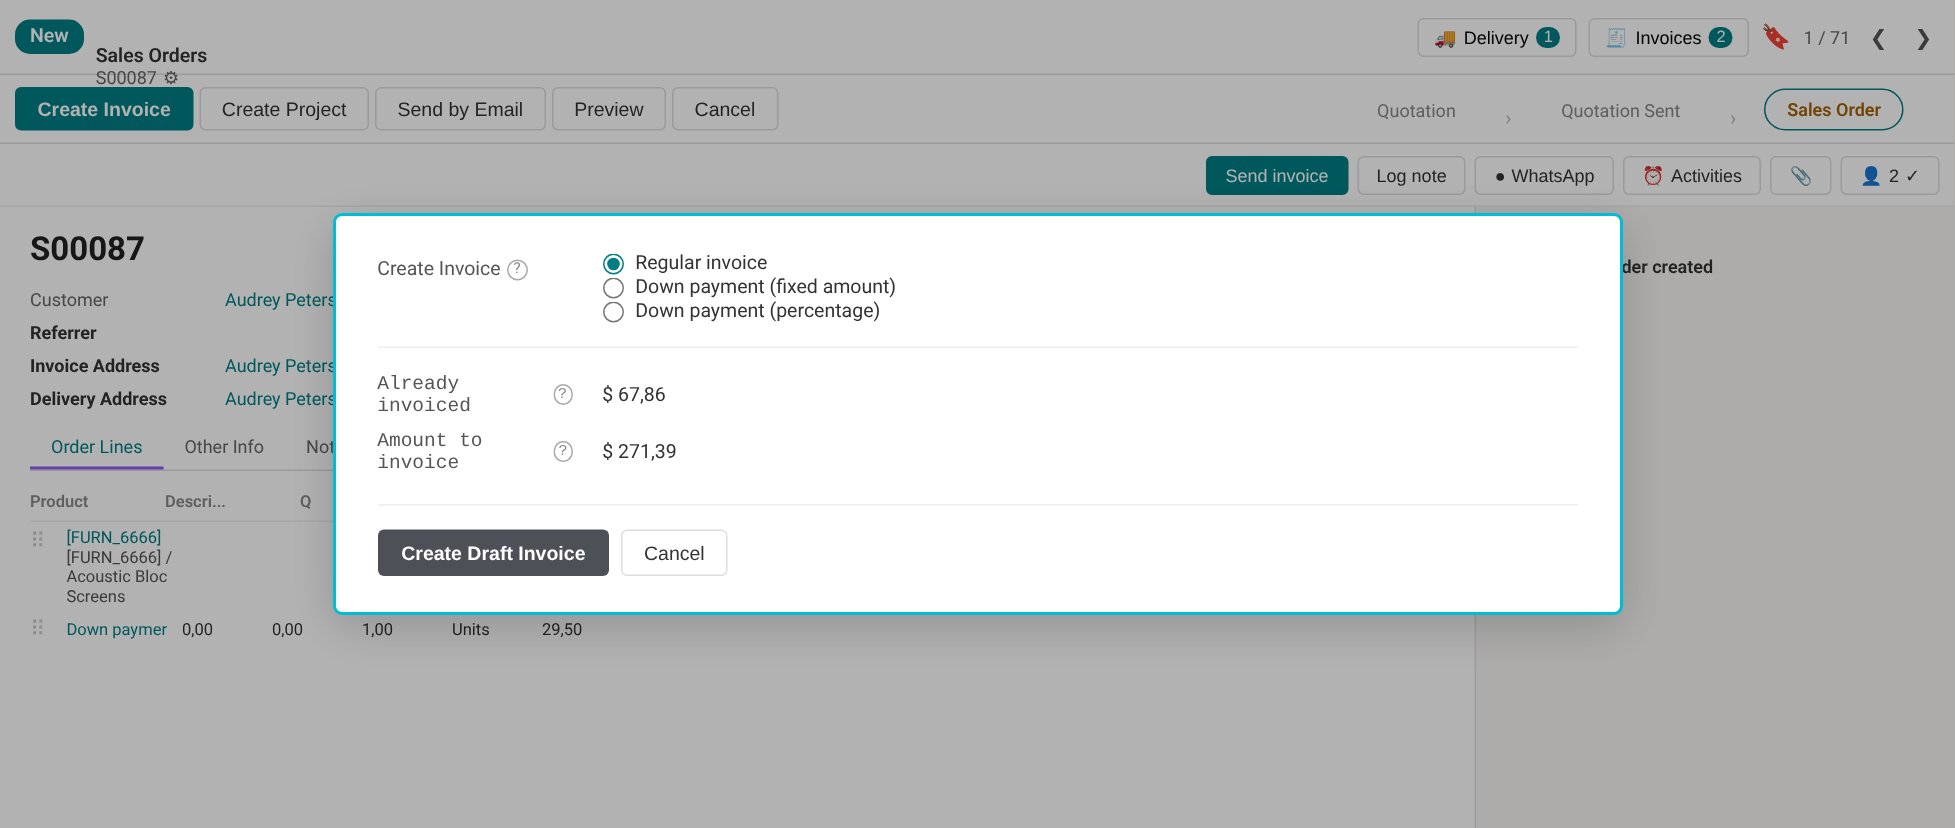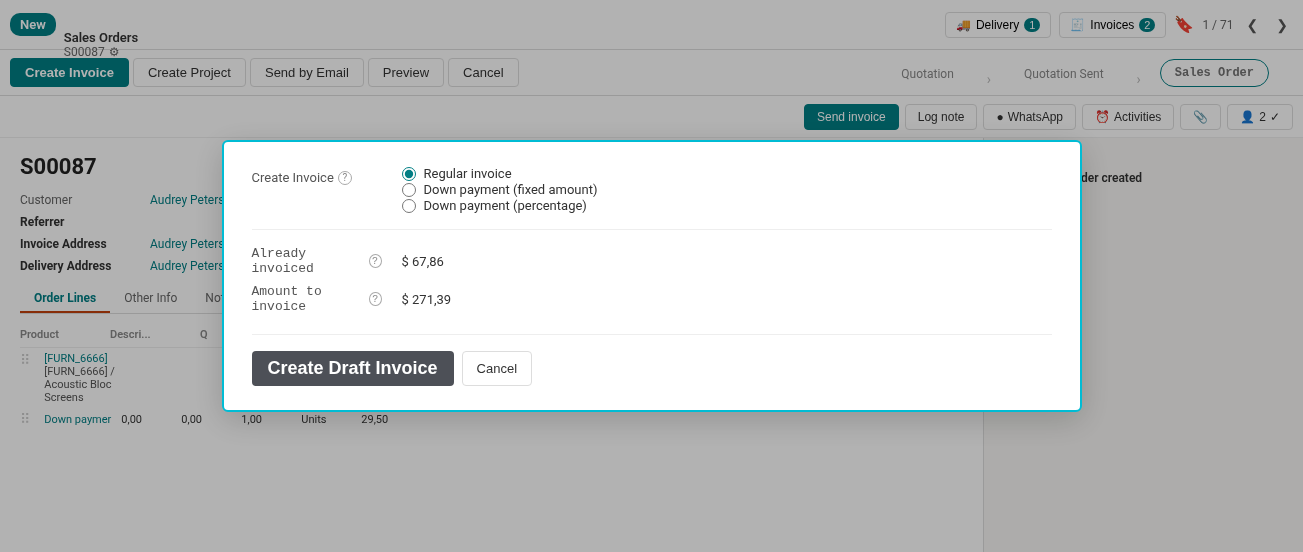--- a/index.html
+++ b/index.html
@@ -18,39 +18,39 @@
     .page-count { font-size: 12px; color: #666; }
     .pin-icon { font-size: 16px; color: #555; }
 
     
     .action-bar { display: flex; align-items: center; background: #fff; border-bottom: 1px solid #ddd; height: 46px; padding: 0 10px; gap: 4px; }
     .action-btn { padding: 6px 14px; border-radius: 4px; border: 1px solid #ddd; cursor: pointer; font-size: 13px; background: #fff; color: #333; }
     .action-btn.primary { background: #017e84; color: #fff; border-color: #017e84; font-weight: 600; }
     .action-bar-spacer { flex: 1; }
     .status-bar { display: flex; align-items: flex-end; gap: 19px; }
     .status-item { padding: 6px 14px; border-radius: 20px; font-size: 12px; color: #888; cursor: pointer; }
-    .status-item.active { background: #fff; border: 1px solid #017e84; color: #737373; font-weight: 600; font-family: Liberation Mono, monospace; }
+    .status-item.active { background: #fff; border: 1px solid #017e84; color: #a16207; font-weight: 600; }
     .status-sep { color: #bbb; font-size: 14px; }
 
     
     .chatter-bar { display: flex; align-items: center; background: #fff; border-bottom: 1px solid #eee; height: 42px; padding: 0 10px; gap: 6px; justify-content: flex-end; }
     .chatter-btn { padding: 5px 12px; border-radius: 4px; border: 1px solid #ddd; cursor: pointer; font-size: 12px; background: #fff; color: #333; display: flex; align-items: center; gap: 4px; }
     .chatter-btn.primary { background: #017e84; color: #fff; border-color: #017e84; }
 
     
     .main-content { display: flex; height: calc(552px - 138px); overflow: hidden; }
     .left-panel { flex: 1; padding: 16px 20px; overflow-y: auto; background: #fff; position: relative; }
     .order-number { font-size: 22px; font-weight: 700; margin-bottom: 14px; color: #222; }
     .form-row { display: flex; gap: 10px; margin-bottom: 8px; align-items: center; }
     .form-label { width: 120px; color: #666; font-size: 12px; }
     .form-value { color: #017e84; font-size: 12px; cursor: pointer; }
     .form-label-bold { font-weight: 700; font-size: 12px; color: #333; width: 120px; }
     .tabs-row { display: flex; gap: 0; margin-top: 12px; border-bottom: 1px solid #ddd; }
     .tab { padding: 6px 14px; cursor: pointer; font-size: 12px; color: #666; border-bottom: 2px solid transparent; }
-    .tab.active { color: #017e84; border-bottom: 2px solid #c2410c; font-weight: 700; }
+    .tab.active { color: #017e84; border-bottom: 2px solid #8b5cf6; font-weight: 400; }
     .table-header { display: flex; gap: 10px; padding: 6px 0; border-bottom: 1px solid #eee; margin-top: 8px; font-size: 11px; color: #888; font-weight: 600; }
     .col-product { width: 80px; }
     .col-desc { width: 80px; }
     .col-q { width: 30px; }
     .table-row-item { display: flex; gap: 10px; padding: 4px 0; font-size: 11px; color: #333; align-items: flex-start; }
     .drag-handle { color: #ccc; font-size: 14px; cursor: grab; margin-right: 4px; }
     .product-cell { display: flex; flex-direction: column; width: 80px; }
     .product-link { color: #017e84; font-size: 11px; }
     .section-title { font-weight: 700; font-size: 12px; color: #333; margin: 10px 0 4px 0; }
     .down-payment-row { display: flex; gap: 10px; padding: 3px 0; font-size: 11px; color: #333; align-items: center; }
@@ -78,21 +78,21 @@
     .modal-label { width: 130px; font-size: 13px; color: #555; padding-top: 4px; display: flex; align-items: center; gap: 4px; }
     .help-icon { width: 14px; height: 14px; border-radius: 50%; border: 1px solid #aaa; display: inline-flex; align-items: center; justify-content: center; font-size: 10px; color: #888; cursor: help; }
     .radio-group { display: flex; flex-direction: column; gap: 1px; }
     .radio-item { display: flex; align-items: center; gap: 8px; font-size: 13px; color: #333; cursor: pointer; }
     .radio-item input[type="radio"] { accent-color: #017e84; width: 14px; height: 14px; cursor: pointer; }
     .modal-divider { border: none; border-top: 1px solid #eee; margin: 16px 0; }
     .modal-info-row { display: flex; align-items: center; gap: 20px; margin-bottom: 8px; }
     .modal-info-label { width: 130px; font-size: 13px; color: #555; display: flex; align-items: center; gap: 4px; font-family: Liberation Mono, monospace; }
     .modal-info-value { font-size: 13px; color: #333; }
     .modal-footer { display: flex; gap: 8px; margin-top: 20px; padding-top: 16px; border-top: 1px solid #eee; }
-    .modal-btn-primary { background: #4d5057; color: #fff; border: none; border-radius: 4px; padding: 7px 16px; font-size: 18px; cursor: pointer; font-weight: 600; }
+    .modal-btn-primary { background: #4d5057; color: #fff; border: none; border-radius: 4px; padding: 7px 16px; font-size: 13px; cursor: pointer; font-weight: 600; }
     .modal-btn-secondary { background: #fff; color: #333; border: 1px solid #ddd; border-radius: 4px; padding: 7px 14px; font-size: 13px; cursor: pointer; }
 
     
     .num-col { color: #333; font-size: 11px; width: 50px; }
   </style>
 </head>
 <body>
 
 <div class="top-bar">
   <span class="breadcrumb-new">New</span>

